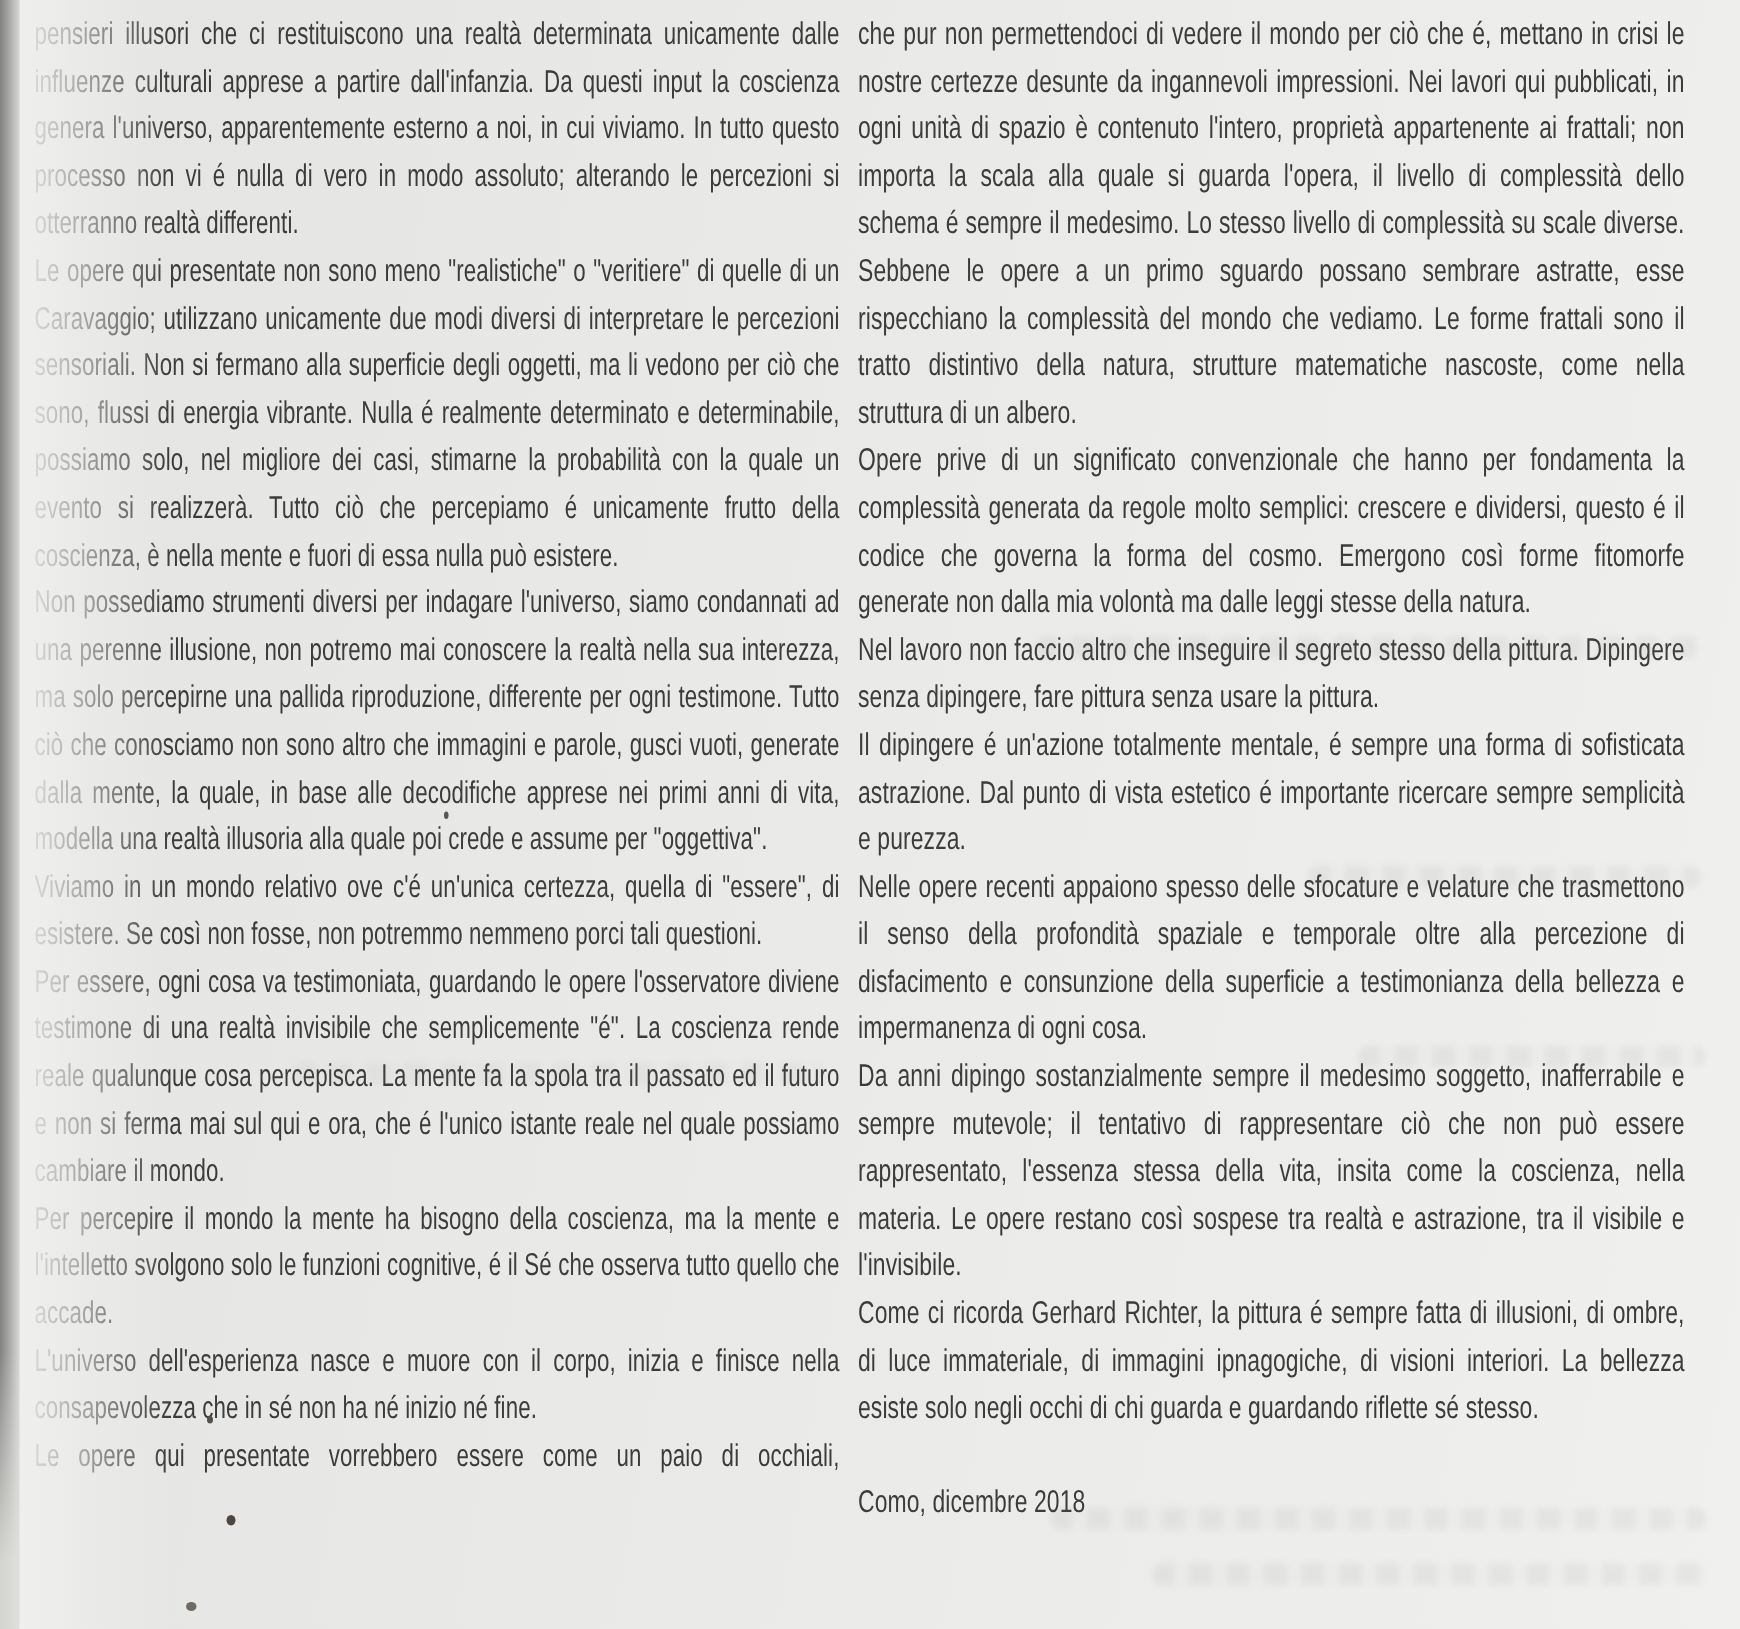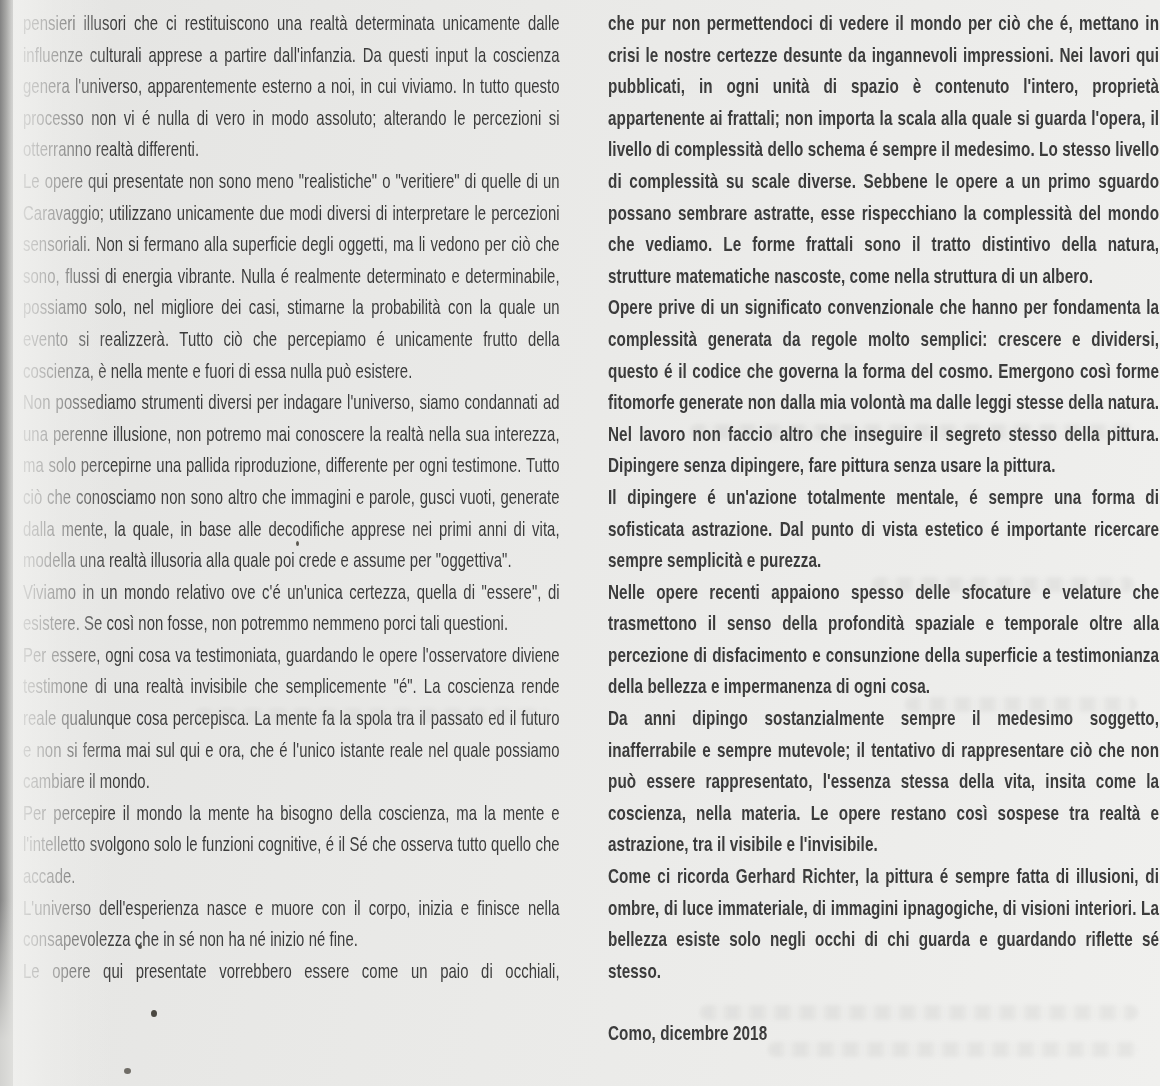--- a/index.html
+++ b/index.html
@@ -40,21 +40,21 @@
     width: 100px; height: 100%;
     background: linear-gradient(to right, rgba(240,240,238,0.95) 0%, rgba(237,237,235,0.6) 42%, rgba(237,237,235,0) 100%);
     pointer-events: none;
     z-index: 5;
   }
   .column {
     position: absolute;
     top: 7px;
   }
   .column-left  { left: 23px;  width: 537px; }
-  .column-right { left: 608px; width: 552px; font-weight: bold; }
+  .column-right { left: 572px; width: 552px; }
   .col-inner {
     width: 758px;
     transform-origin: 0 0;
   }
   .column-left  .col-inner { transform: scaleX(0.708); }
   .column-right .col-inner { transform: scaleX(0.727); }
   .para {
     margin: 0;
     font-size: 21px;
     line-height: 31.6px;

